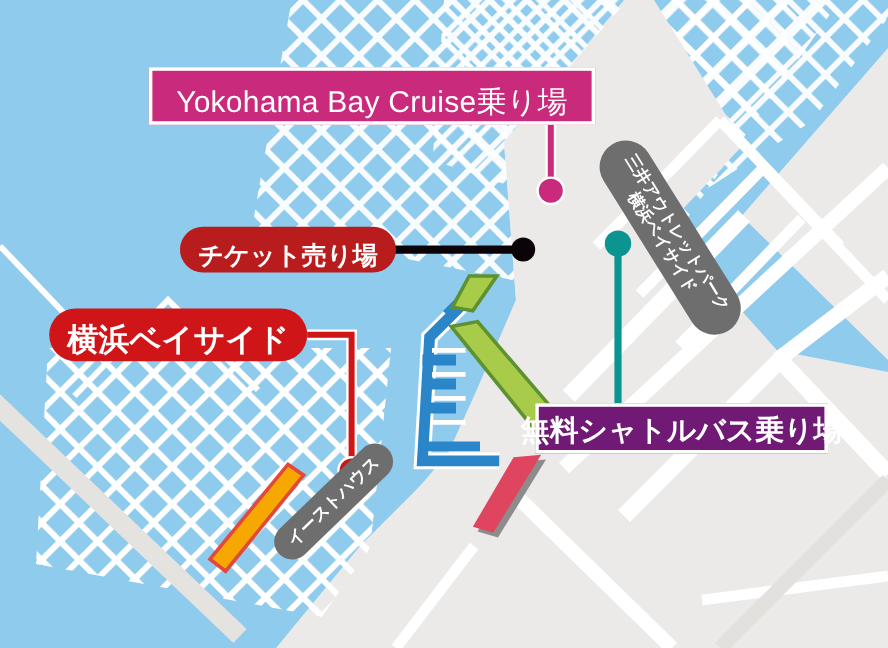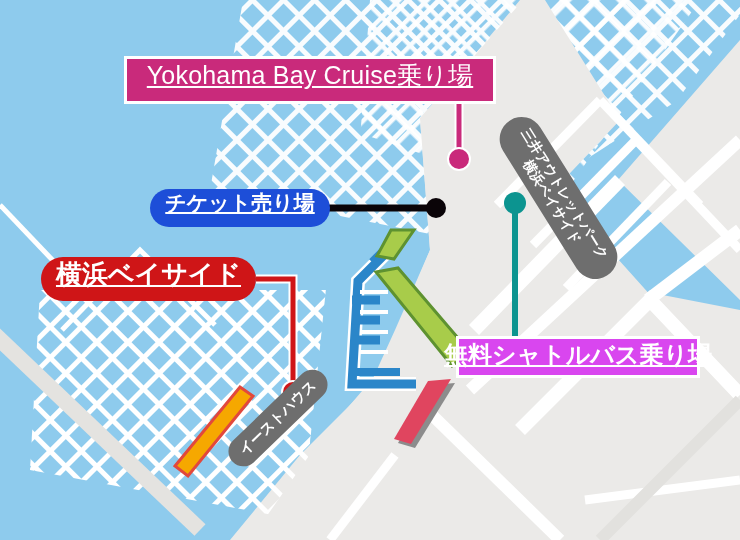--- a/index.html
+++ b/index.html
@@ -5,41 +5,41 @@
   html,body{margin:0;padding:0;}
   body{
     width:740px;height:540px;overflow:hidden;
     background:#ebeae8;
     font-family:"Liberation Sans","DejaVu Sans",sans-serif;
     position:relative;
   }
   #map{position:absolute;inset:0;width:740px;height:540px;}
 
   
-  .callout{position:absolute;display:flex;align-items:flex-start;justify-content:center;
-           color:#fff;white-space:nowrap;box-sizing:border-box;text-decoration:underline;}
+  .callout{position:absolute;display:flex;align-items:flex-end;justify-content:center;
+           color:#fff;white-space:nowrap;box-sizing:border-box;}
 
   .cl-pink{
     left:124px;top:56px;width:372px;height:48px;
     background:#c92a7b;border:3px solid #ffffff;
     font-size:25px;letter-spacing:.2px;
   }
   .cl-black{
     left:150px;top:189px;width:180px;height:38px;
-    background:#1d4ed8;border-radius:19px;
+    background:#b91c1c;border-radius:19px;
     font-size:21px;font-weight:bold;
   }
   .cl-red{
     left:41px;top:257px;width:215px;height:44px;
     background:#cf1517;border-radius:22px;
     font-size:26px;font-weight:bold;
   }
   .cl-teal{
-    left:456px;top:336px;width:244px;height:42px;
-    background:#d946ef;border:3px solid #ffffff;
+    left:446px;top:336px;width:244px;height:42px;
+    background:#701a75;border:3px solid #ffffff;
     font-size:24px;font-weight:bold;
   }
 
   
   .chip{position:absolute;background:#6e6e6e;color:#fff;border-radius:22px;
         display:flex;align-items:center;justify-content:center;
         text-align:center;line-height:1.12;font-weight:bold;white-space:pre;}
   .chip-outlet{
     left:467px;top:176px;width:183px;height:44px;
     transform:rotate(58deg);transform-origin:50% 50%;

